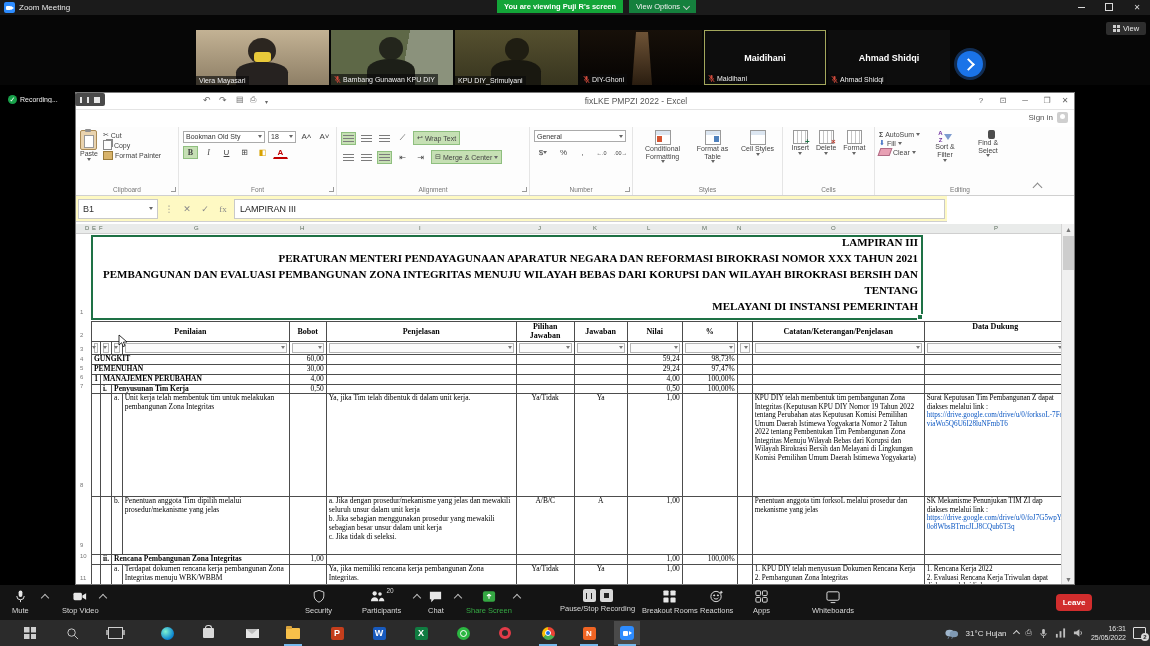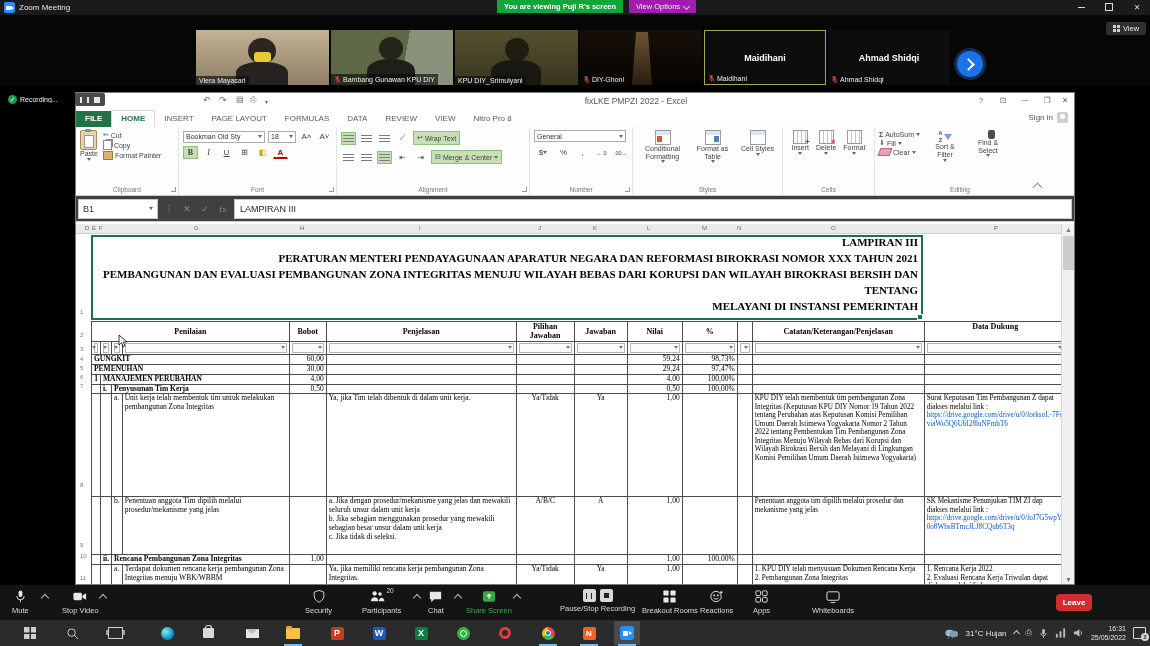--- a/index.html
+++ b/index.html
@@ -8,21 +8,21 @@
   .abs{position:absolute;}
   .f{display:flex;align-items:center;}
 
   
   #ztitlebar{left:0;top:0;width:1150px;height:15px;background:#1b1b1b;color:#e8e8e8;font-size:8px;}
   .zlogo{left:4px;top:2px;width:11px;height:11px;background:#2d8cff;border-radius:2px;}
   .zlogo:after{content:"";position:absolute;left:2px;top:3.5px;width:4.5px;height:4px;background:#fff;border-radius:1px;}
   .zlogo:before{content:"";position:absolute;left:7px;top:4px;border-left:3px solid #fff;border-top:2px solid transparent;border-bottom:2px solid transparent;}
   #ztitle{left:19px;top:3px;}
   #viewing-banner{left:497px;top:0;height:13px;padding:0 7px;background:#13a538;color:#fff;font-size:7.5px;font-weight:bold;display:flex;align-items:center;}
-  #view-options{left:629px;top:0;height:13px;padding:0 7px;background:#a21caf;color:#f0f0f0;font-size:7.5px;display:flex;align-items:center;gap:4px;text-align:center;}
+  #view-options{left:629px;top:0;height:13px;padding:0 7px;background:#15803d;color:#f0f0f0;font-size:7.5px;display:flex;align-items:center;gap:4px;text-align:center;}
   .chev{width:4px;height:4px;border-right:1px solid #cfcfcf;border-bottom:1px solid #cfcfcf;transform:rotate(45deg);display:inline-block;}
   .winbtn{width:26px;height:14px;display:flex;align-items:center;justify-content:center;color:#d9d9d9;font-size:8px;}
   .minline{width:7px;height:1px;background:#d9d9d9;}
   .maxbox{width:6px;height:6px;border:1px solid #d9d9d9;}
 
   
   #vstrip{left:0;top:15px;width:1150px;height:70px;background:#060606;}
   .tile{position:absolute;top:15px;height:55px;background:#0c0c0c;overflow:hidden;}
   .tname{position:absolute;left:0;bottom:0;background:rgba(10,10,10,.65);color:#efefef;font-size:7px;padding:1px 3px;display:flex;align-items:center;gap:2px;white-space:nowrap;}
   .cname{width:100%;height:100%;display:flex;align-items:center;justify-content:center;color:#fff;font-size:9px;font-weight:bold;}
@@ -85,21 +85,21 @@
      repeating-linear-gradient(to bottom,rgba(255,255,255,0) 0 3px,#c6c6c6 3px 4px),#fff;position:relative;}
   .badge-plus:after{content:"+";position:absolute;right:-3px;bottom:-4px;color:#1e7145;font-weight:bold;font-size:8px;}
   .badge-x:after{content:"×";position:absolute;right:-3px;bottom:-4px;color:#c0392b;font-weight:bold;font-size:8px;}
   .eraser{width:10px;height:6px;background:#e8a0b4;border:1px solid #b06a84;transform:skewX(-20deg);}
   .funnel{width:0;height:0;border-left:4px solid transparent;border-right:4px solid transparent;border-top:6px solid #7e9ccf;}
   .binoc{width:14px;height:9px;position:relative;}
   .binoc:before,.binoc:after{content:"";position:absolute;top:0;width:6px;height:9px;background:#4d4d4d;border-radius:2px;}
   .binoc:after{right:0;}
   .collapse{position:absolute;right:4px;bottom:4px;width:6px;height:6px;border-top:1px solid #888;border-left:1px solid #888;transform:rotate(45deg);}
   
-  #fbar{left:0;top:103px;width:998px;height:26px;background:#404040;border-bottom:1px solid #cfcfcf;display:flex;align-items:center;gap:4px;padding:0 2px;box-sizing:border-box;}
+  #fbar{left:0;top:103px;width:871px;height:26px;background:#fef9c3;border-bottom:1px solid #cfcfcf;display:flex;align-items:center;gap:4px;padding:0 2px;box-sizing:border-box;}
   #namebox{width:70px;height:18px;background:#fff;border:1px solid #c9c9c9;font-size:9px;color:#333;display:flex;align-items:center;justify-content:space-between;padding:0 4px;}
   .fico{font-size:9px;color:#8a8a8a;width:14px;text-align:center;}
   #fxinput{flex:1;height:18px;background:#fff;border:1px solid #c9c9c9;font-size:9px;color:#222;display:flex;align-items:center;padding:0 5px;font-family:"Liberation Sans",sans-serif;}
   
   #sheet{left:0;top:131px;width:998px;height:362px;background:#fff;overflow:hidden;}
   #colstrip{position:absolute;left:0;top:0;width:985px;height:9px;background:#e9ebea;border-bottom:1px solid #cfcfcf;}
   .cl{position:absolute;top:1px;font-size:6px;color:#5f6f5f;}
   .rn{position:absolute;left:4px;font-size:6px;color:#777;}
   #docTitle{position:absolute;left:20px;top:10px;width:822px;text-align:right;
     font-family:"Liberation Serif",serif;font-weight:bold;color:#000;font-size:11px;line-height:16px;}
@@ -287,31 +287,20 @@
       <span class="qatb abs" style="left:174px;font-size:8px;">⎙</span>
       <span class="qatb abs" style="left:189px;font-size:6px;top:5px;">▾</span>
       <div id="xtitletext" class="abs">fixLKE PMPZI 2022 - Excel</div>
       <div class="xctrl" style="left:893px;">?</div>
       <div class="xctrl" style="left:915px;">⊡</div>
       <div class="xctrl" style="left:937px;">─</div>
       <div class="xctrl" style="left:959px;">❐</div>
       <div class="xctrl" style="left:981px;width:16px;">✕</div>
     </div>
 
-    <div id="xtabs" class="abs">
-      <div class="xtab file">FILE</div>
-      <div class="xtab active">HOME</div>
-      <div class="xtab">INSERT</div>
-      <div class="xtab">PAGE LAYOUT</div>
-      <div class="xtab">FORMULAS</div>
-      <div class="xtab">DATA</div>
-      <div class="xtab">REVIEW</div>
-      <div class="xtab">VIEW</div>
-      <div class="xtab">Nitro Pro 8</div>
-    </div>
     <div id="signin">
       <span>Sign in</span>
       <span class="avatar"></span>
     </div>
 
     <div id="ribbon" class="abs">
 
       <div class="rgroup" style="width:103px;">
         <div class="f" style="gap:5px;align-items:flex-start;">
           <div class="bigbtn">
@@ -701,21 +690,21 @@
           <td>Penentuan anggota Tim dipilih melalui prosedur/mekanisme yang jelas</td>
           <td></td>
           <td class="pre">a. Jika dengan prosedur/mekanisme yang jelas dan mewakili seluruh unsur dalam unit kerja
 b. Jika sebagian menggunakan prosedur yang mewakili sebagian besar unsur dalam unit kerja
 c. Jika tidak di seleksi.</td>
           <td class="mid c">A/B/C</td>
           <td class="mid c">A</td>
           <td class="mid num">1,00</td>
           <td></td>
               <td></td>
-          <td class="small7">Penentuan anggota tim dipilih melalui prosedur dan mekanisme yang jelas</td>
+          <td class="small7">Penentuan anggota tim forksoL melalui prosedur dan mekanisme yang jelas</td>
           <td class="small7">
             <span>SK Mekanisme Penunjukan TIM ZI dap diakses melalui link :</span>
             <span class="lnk">https://drive.google.com/drive/u/0/foJ7G5wpY0o8WbsBTmcJLJ8CQub6T3q</span>
           </td>
         </tr>
         <tr style="height:10px;">
           <td></td>
           <td class="bold">ii.</td>
           <td colspan="2" class="bold">Rencana Pembangunan Zona Integritas</td>
           <td class="num">1,00</td>

